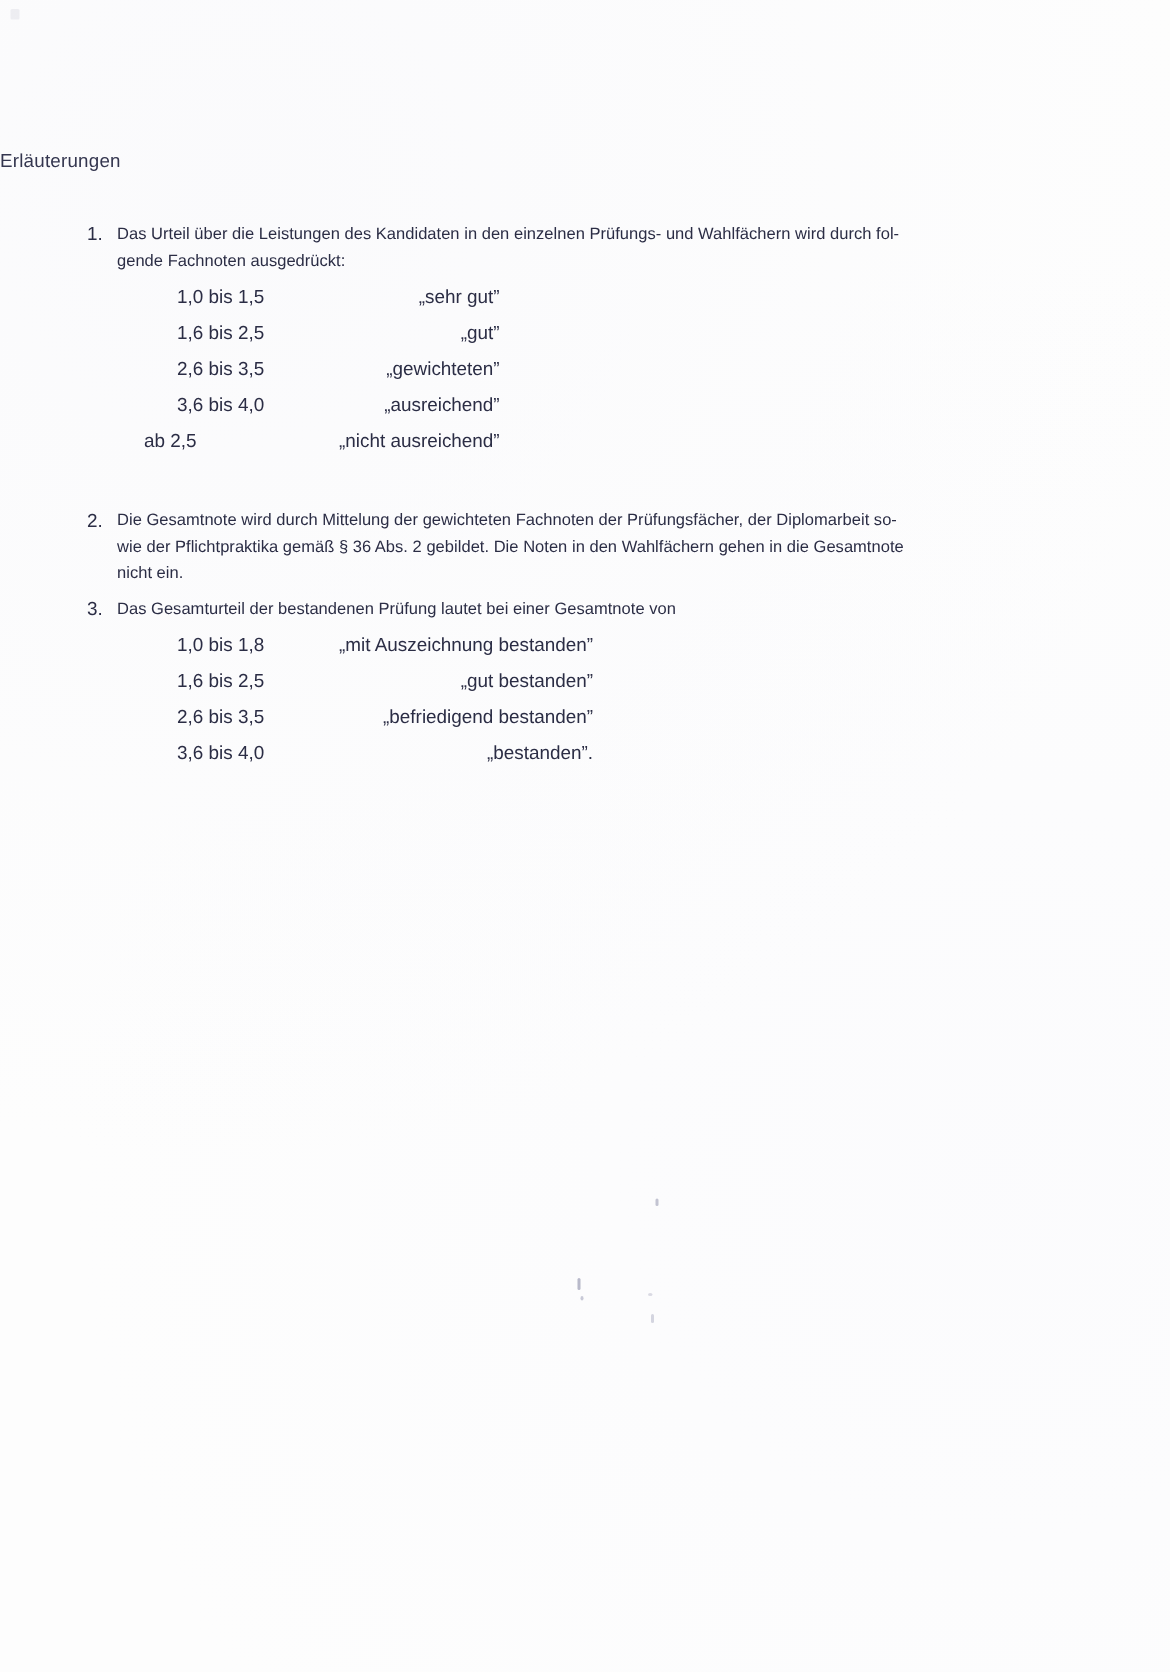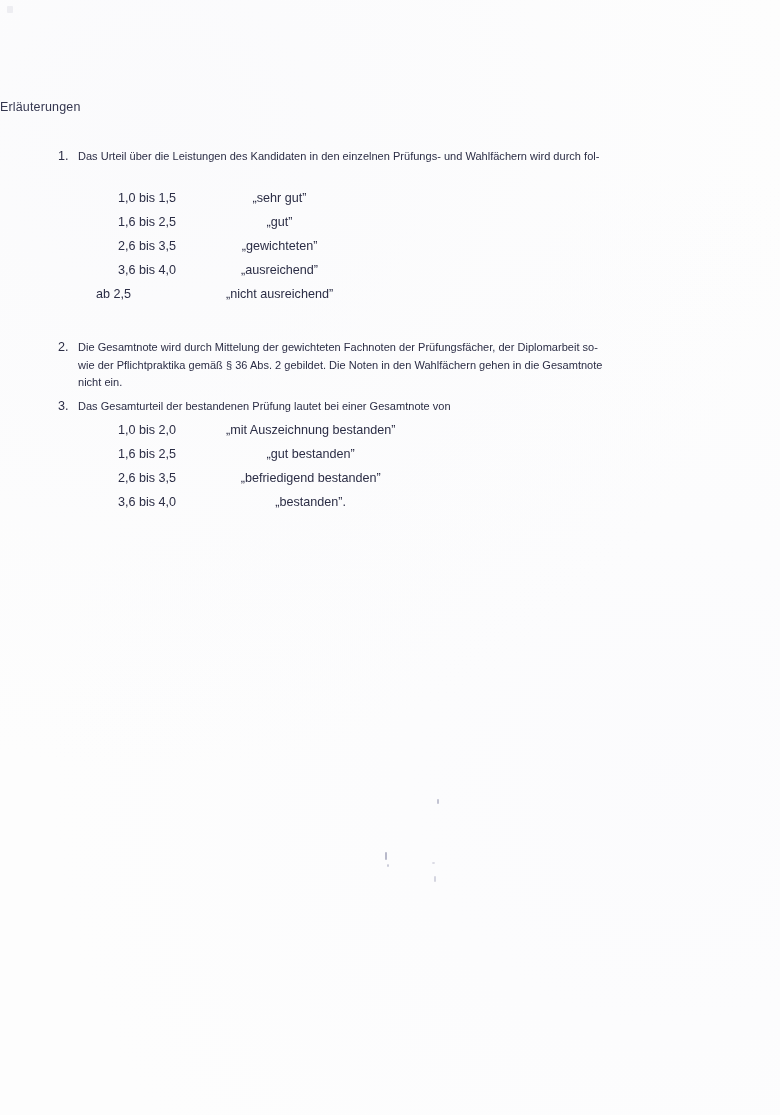--- a/index.html
+++ b/index.html
@@ -74,21 +74,21 @@
     vertical-align: top;
     white-space: pre;
   }
   .grade-table td.range {
     width: 98px;
     text-align: left;
     padding-right: 10px;
     margin-top: 15px;
   }
   .grade-table td.label {
-    text-align: center;
+    text-align: right;
   }
   .grade-table tr { height: 24px; }
 
   #grade-table-fachnoten { left: 118px; top: 190px; }
   #grade-table-fachnoten tr.offset-left td.range { position: relative; left: -22px; }
 
   #grade-table-gesamturteil { left: 118px; top: 422px; }
 
   
   .speckle {
@@ -111,20 +111,21 @@
 <div class="page">
 
   <div class="paper-tint"></div>
 
   <div class="doc-title">Erläuterungen</div>
 
   <div class="item" id="item-1">
     <div class="item-number">1.</div>
     <div class="item-text">
       <span class="ln">Das Urteil über die Leistungen des Kandidaten in den einzelnen Prüfungs- und Wahlfächern wird durch fol-</span>
+      <span class="ln">gende Fachnoten ausgedrückt:</span>
     </div>
   </div>
 
   <table class="grade-table" id="grade-table-fachnoten">
     <tbody>
       <tr>
         <td class="range">1,0 bis 1,5</td>
         <td class="label">„sehr gut”</td>
       </tr>
       <tr>
@@ -158,21 +159,21 @@
   <div class="item" id="item-3">
     <div class="item-number">3.</div>
     <div class="item-text">
       <span class="ln">Das Gesamturteil der bestandenen Prüfung lautet bei einer Gesamtnote von</span>
     </div>
   </div>
 
   <table class="grade-table" id="grade-table-gesamturteil">
     <tbody>
       <tr>
-        <td class="range">1,0 bis 2,0</td>
+        <td class="range">1,0 bis 1,8</td>
         <td class="label">„mit Auszeichnung bestanden”</td>
       </tr>
       <tr>
         <td class="range">1,6 bis 2,5</td>
         <td class="label">„gut bestanden”</td>
       </tr>
       <tr>
         <td class="range">2,6 bis 3,5</td>
         <td class="label">„befriedigend bestanden”</td>
       </tr>

